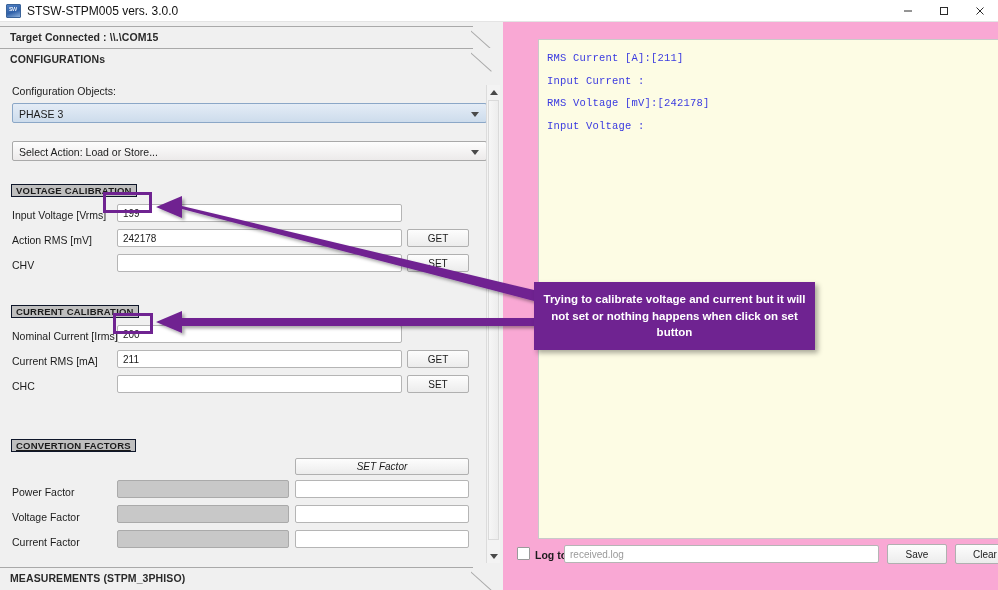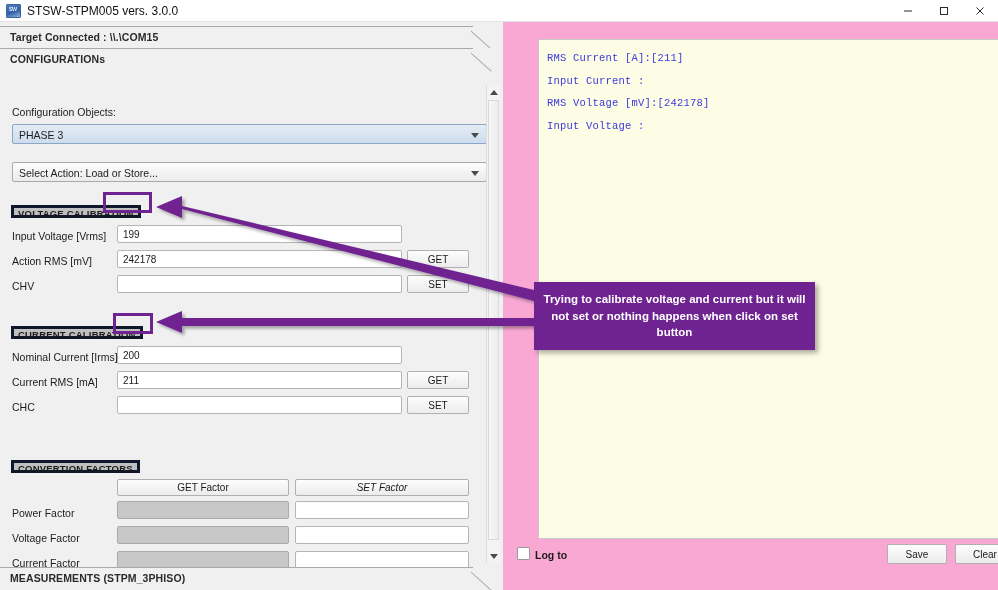--- a/index.html
+++ b/index.html
@@ -112,21 +112,21 @@
     font-size: 10.5px;
     font-weight: bold;
     color: #2a2a2a;
     white-space: nowrap;
     letter-spacing: 0.1px;
   }
 
   
   .cfgpanel {
     position: absolute;
-    left: 0; top: 72px;
+    left: 0; top: 51px;
     width: 500px; height: 478px;
     background: #f0f0f0;
     overflow: hidden;
     text-align: center;
   }
   .lbl {
     position: absolute;
     font-size: 10.5px;
     color: #1c1c1c;
     white-space: nowrap;
@@ -160,21 +160,21 @@
     border-right: 4.5px solid transparent;
     border-top: 5px solid #4a4a4a;
   }
 
   
   .badge {
     position: absolute;
     height: 13px;
     box-sizing: border-box;
     background: #bfbfbf;
-    border: 3px solid #0f172a;
+    border: 1px solid #0f172a;
     padding: 0 4px;
     font-size: 9.5px;
     font-weight: bold;
     color: #1a1a1a;
     line-height: 12px;
     letter-spacing: 0.2px;
     white-space: nowrap;
   }
 
   
@@ -439,23 +439,22 @@
         <div class="tf-val">211</div>
       </div>
       <div class="btn" style="left:407px; top:277px; width:62px; height:18px;">GET</div>
 
       <div class="lbl" style="left:12px; top:307px;">CHC</div>
       <div class="tfield" style="left:117px; top:302px; width:285px;">
         <div class="tf-val"></div>
       </div>
       <div class="btn" style="left:407px; top:302px; width:62px; height:18px;">SET</div>
 
-      <div class="badge" style="left:11px; top:366px;">CONVERTION FACTORS</div>
-
-      <div class="btn hdrbtn" style="left:117px; top:385px; width:172px; height:17px;">GET Factor</div>
+      <div class="badge" style="left:11px; top:366px;text-decoration:underline;">CONVERTION FACTORS</div>
+
       <div class="btn hdrbtn" style="left:295px; top:385px; width:174px; height:17px;font-style:italic;">SET Factor</div>
 
       <div class="lbl" style="left:12px; top:413px;">Power Factor</div>
       <div class="tfield ro" style="left:117px; top:407px; width:172px;">
         <div class="tf-val"></div>
       </div>
       <div class="tfield" style="left:295px; top:407px; width:174px;">
         <div class="tf-val"></div>
       </div>
 
@@ -498,20 +497,23 @@
   <div class="logpanel">
     <div class="logline" style="top:12px;">RMS Current [A]:[211]</div>
     <div class="logline" style="top:35px;">Input Current :</div>
     <div class="logline" style="top:57px;">RMS Voltage [mV]:[242178]</div>
     <div class="logline" style="top:80px;">Input Voltage :</div>
   </div>
 
   <div class="logbar">
     <div class="chk"></div>
     <div class="lb-label">Log to</div>
+    <div class="lb-input">
+      <span>received.log</span>
+    </div>
     <div class="btn" style="left:373px; top:0px; width:60px; height:20px;">Save</div>
     <div class="btn" style="left:441px; top:0px; width:60px; height:20px;">Clear</div>
   </div>
 
   <div class="anno">
 
     <svg width="998" height="590" style="position:absolute;left:0;top:0;">
       <defs>
         <filter id="shadow" x="-30%" y="-30%" width="180%" height="180%">
           <feDropShadow dx="2.5" dy="2.5" stdDeviation="1.8" flood-color="#000000" flood-opacity="0.33"></feDropShadow>

